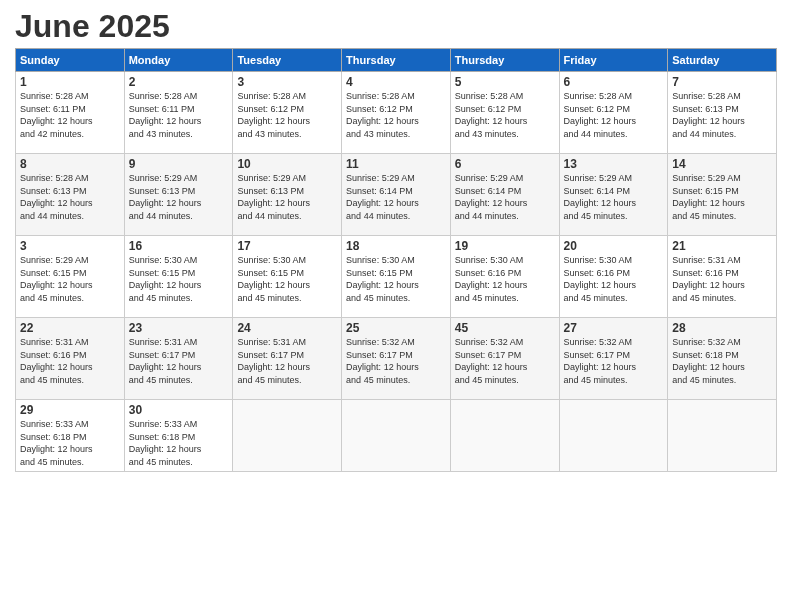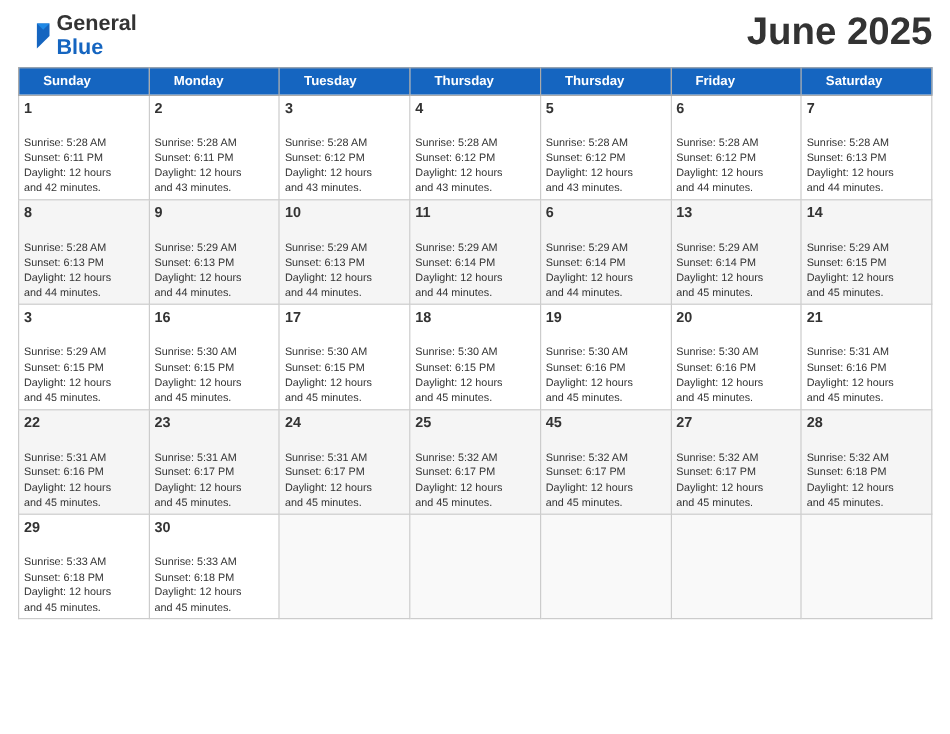--- a/index.html
+++ b/index.html
@@ -53,21 +53,21 @@
       font-weight: normal;
     }
     .calendar {
       width: 100%;
       border-collapse: collapse;
       font-size: 9.5px;
     }
     .calendar th {
       background: #1565c0;
       color: #fff;
-      padding: 5px 20px;
+      padding: 5px 4px;
       text-align: left;
       font-size: 11px;
       font-weight: bold;
       border: 1px solid #aaa;
     }
     .calendar td {
       border: 1px solid #ccc;
       vertical-align: top;
       padding: 3px 4px;
       width: 14.28%;
@@ -81,46 +81,33 @@
       font-size: 12px;
       font-weight: bold;
       color: #333;
       display: block;
       margin-bottom: 1px;
     }
     .day-info {
       font-size: 9px;
       color: #333;
       line-height: 1.4;
-      margin-top: 16px;
     }
     .empty-cell {
       background: #f9f9f9 !important;
     }
     .last-row td {
       height: 70px;
     }
   </style>
 </head>
 <body>
 
 <div class="page">
   <div class="header">
-    <div class="logo">
-      <svg class="logo-icon" viewBox="0 0 32 32" width="32" height="32">
-        <polygon points="18,4 30,4 30,16 18,28" fill="#1565c0"></polygon>
-        <polygon points="18,4 30,4 24,10" fill="#1e88e5"></polygon>
-      </svg>
-      <div>
-        <div class="logo-text">
-          <span class="logo-general">General</span><br>
-          <span class="logo-blue">Blue</span>
-        </div>
-      </div>
-    </div>
     <div class="title-block">
       <div class="month-title">June 2025</div>
     </div>
   </div>
 
   <table class="calendar">
     <thead>
       <tr>
 
       <th>Sunday</th>

